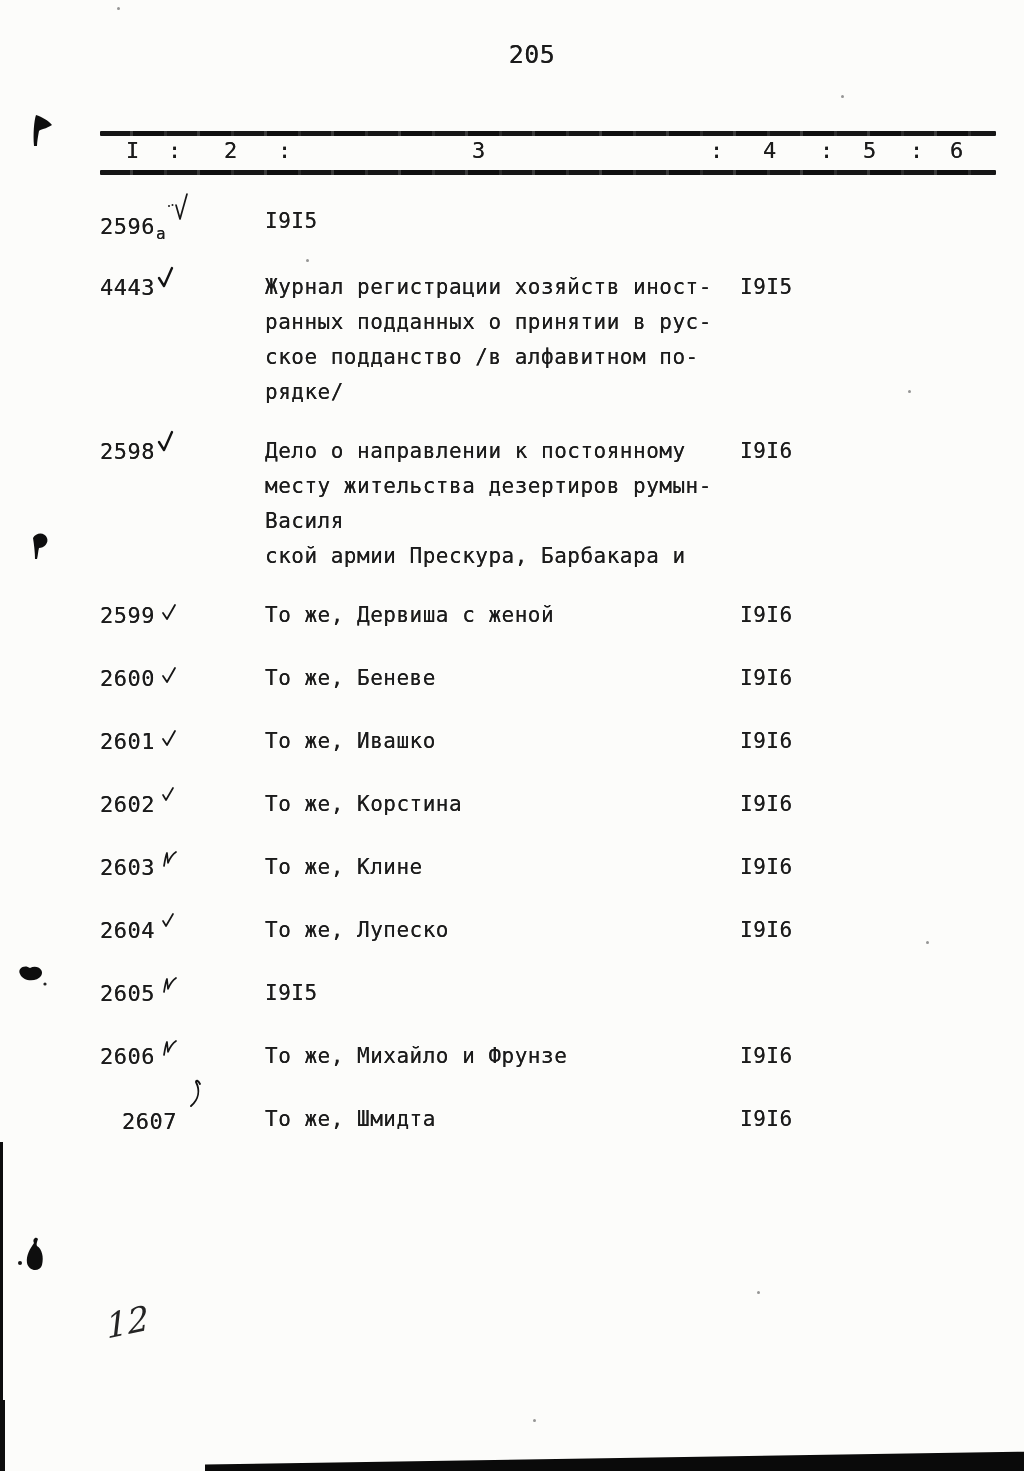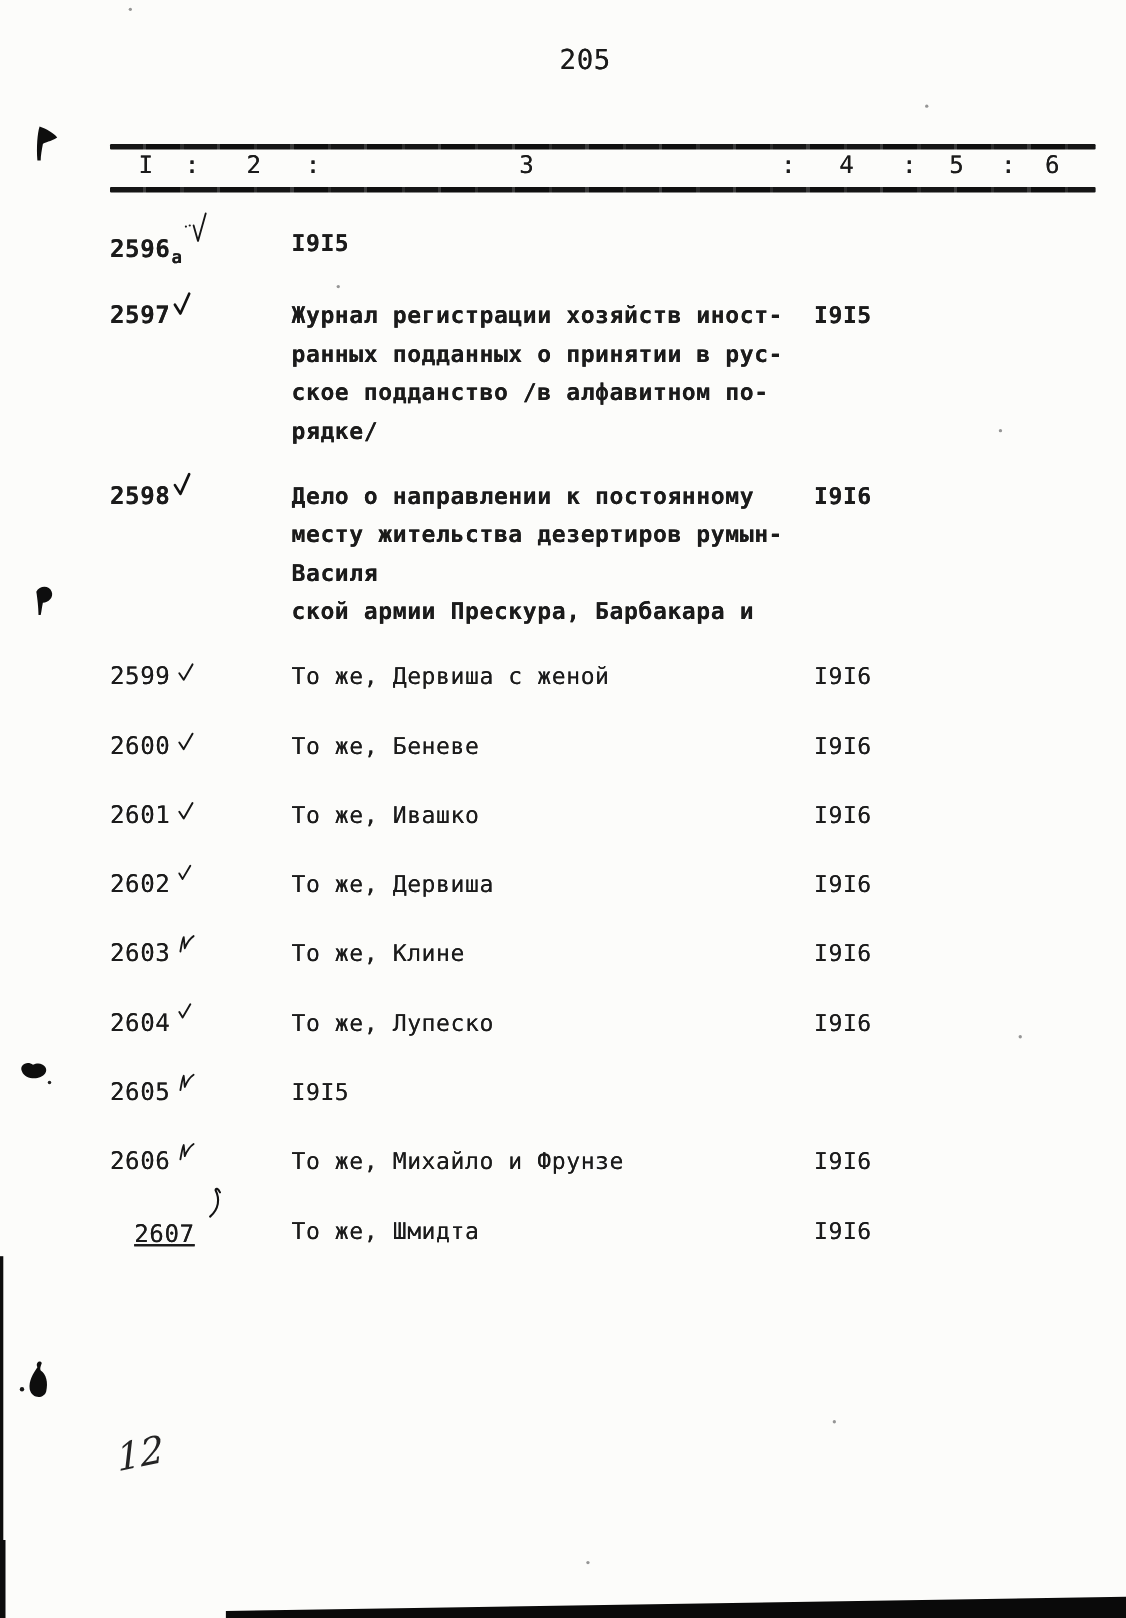--- a/index.html
+++ b/index.html
@@ -25,22 +25,22 @@
   .header-row{position:absolute;top:138px;left:0;width:100%;font-size:22px;}
   .header-row span{position:absolute;top:0;}
   .hc1{left:126px;} .hs1{left:168px;} .hc2{left:224px;} .hs2{left:278px;}
   .hc3{left:472px;} .hs3{left:710px;} .hc4{left:763px;} .hs4{left:820px;}
   .hc5{left:863px;} .hs5{left:910px;} .hc6{left:950px;}
 
   
   .entries{position:absolute;left:100px;top:204px;width:900px;}
   .entry{display:grid;grid-template-columns:165px 475px 1fr;
     margin-bottom:28px;font-size:21px;line-height:35px;}
-  .entry.multi{margin-bottom:24px;font-weight:bold;}
-  .entry.indent .num-cell{padding-left:22px;text-decoration:underline;}
+  .entry.multi{margin-bottom:24px;}
+  .entry.indent .num-cell{padding-left:22px;}
   .num-cell{white-space:nowrap;font-size:22px;}
   .num-suffix{font-size:16px;position:relative;top:5px;left:1px;}
   .desc .line{white-space:nowrap;}
   .year-cell{white-space:nowrap;}
 
   
   .mark{display:inline-block;position:relative;margin-left:7px;}
   .mark svg{overflow:visible;display:block;}
   .mark.tall-v-checkmark-icon{top:-12px;margin-left:2px;}
   .mark.checkmark-bold-icon{top:-7px;margin-left:3px;}
@@ -91,21 +91,21 @@
   <div class="entries typed" id="entries">
       <div class="entry multi">
         <div class="num-cell"><span>2596</span><span class="num-suffix">а</span><span class="mark tall-v-checkmark-icon"><svg width="22" height="30" viewBox="0 0 22 30">
               <circle cx="2" cy="14" r="1" fill="#1a1a1a"></circle>
               <circle cx="5.5" cy="13" r="1" fill="#1a1a1a"></circle>
               <path d="M9 13 L13 27 L20 2" fill="none" stroke="#161616" stroke-width="1.7" stroke-linecap="round" stroke-linejoin="round"></path>
             </svg></span></div>
         <div class="year-cell">I9I5</div>
       </div>
       <div class="entry multi">
-        <div class="num-cell"><span>2597</span><span class="mark checkmark-bold-icon"><svg width="15" height="21" viewBox="0 0 15 21">
+        <div class="num-cell"><span>4443</span><span class="mark checkmark-bold-icon"><svg width="15" height="21" viewBox="0 0 15 21">
               <path d="M1 11 L6 19 L14 1" fill="none" stroke="#121212" stroke-width="2.4" stroke-linecap="round" stroke-linejoin="round"></path>
             </svg></span></div>
         <div class="desc">
           <div class="line">Журнал регистрации хозяйств иност-</div>
           <div class="line">ранных подданных о принятии в рус-</div>
           <div class="line">ское подданство /в алфавитном по-</div>
           <div class="line">рядке/</div>
         </div>
         <div class="year-cell">I9I5</div>
       </div>
@@ -146,21 +146,21 @@
         <div class="desc">
           <div class="line">То же, Ивашко</div>
         </div>
         <div class="year-cell">I9I6</div>
       </div>
       <div class="entry">
         <div class="num-cell"><span>2602</span><span class="mark checkmark-superscript-icon"><svg width="13" height="15" viewBox="0 0 13 15">
               <path d="M1 8 L4 13 L11 1" fill="none" stroke="#161616" stroke-width="1.7" stroke-linecap="round" stroke-linejoin="round"></path>
             </svg></span></div>
         <div class="desc">
-          <div class="line">То же, Дервиша</div>
+          <div class="line">То же, Корстина</div>
         </div>
         <div class="year-cell">I9I6</div>
       </div>
       <div class="entry">
         <div class="num-cell"><span>2603</span><span class="mark n-checkmark-icon"><svg width="15" height="17" viewBox="0 0 15 17">
               <path d="M2 15 C3 9 4 4 5 2 L6 12 C8 7 11 3 14 1" fill="none" stroke="#161616" stroke-width="1.7" stroke-linecap="round" stroke-linejoin="round"></path>
             </svg></span></div>
         <div class="desc">
           <div class="line">То же, Клине</div>
         </div>

